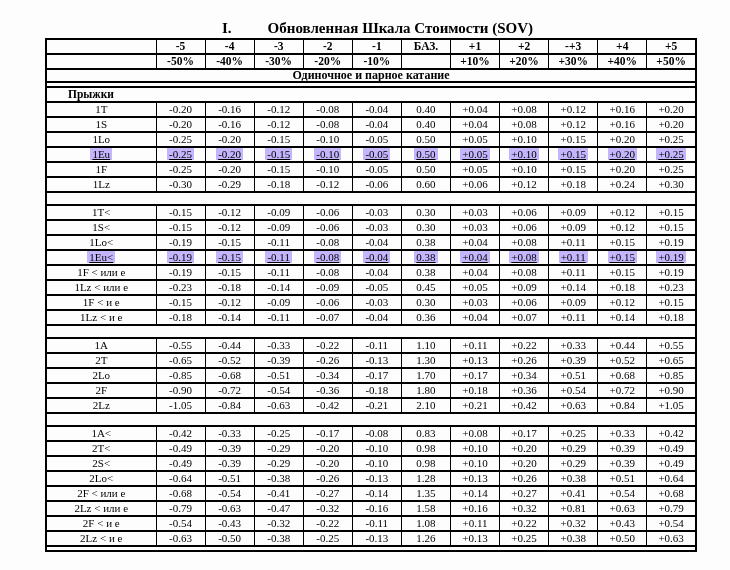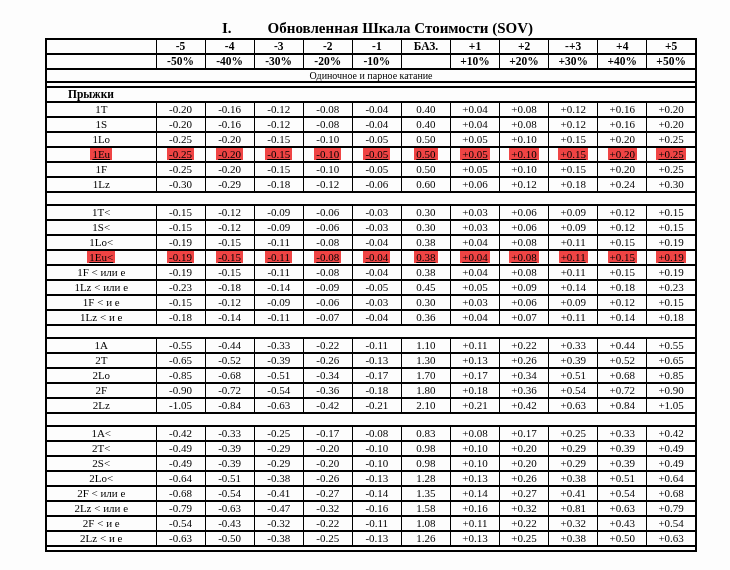--- a/index.html
+++ b/index.html
@@ -40,28 +40,28 @@
     margin: 0;
     text-align: center;
     vertical-align: middle;
     font-size: 11px;
     line-height: 13px;
     height: 13px;
     overflow: hidden;
     white-space: nowrap;
   }
   tr.hdr td { font-weight: bold; font-size: 11.5px; }
-  tr.banner td { font-weight: normal; font-size: 10px; height: 11px; line-height: 11px; margin-left: 48px; }
+  tr.banner td { font-weight: bold; font-size: 12px; height: 11px; line-height: 11px; margin-left: 48px; }
   tr.group td { font-weight: bold; font-size: 11.5px; text-align: left; padding-left: 21px; }
   tr.sp-thin td { height: 3px; line-height: 3px; }
   tr.sp td { height: 11px; line-height: 11px; }
   tr.sp-bottom td { height: 3px; line-height: 3px; }
   td.base { font-weight: normal; }
   span.hl {
-    background: #ef4444;
+    background: #c4b5fd;
     text-decoration: underline;
     padding: 0 2px;
   }
 </style>
 </head>
 <body>
 
 <div class="page">
   <div class="doc-title">
     <span class="numeral">I.</span><span>Обновленная Шкала Стоимости (SOV)</span>

